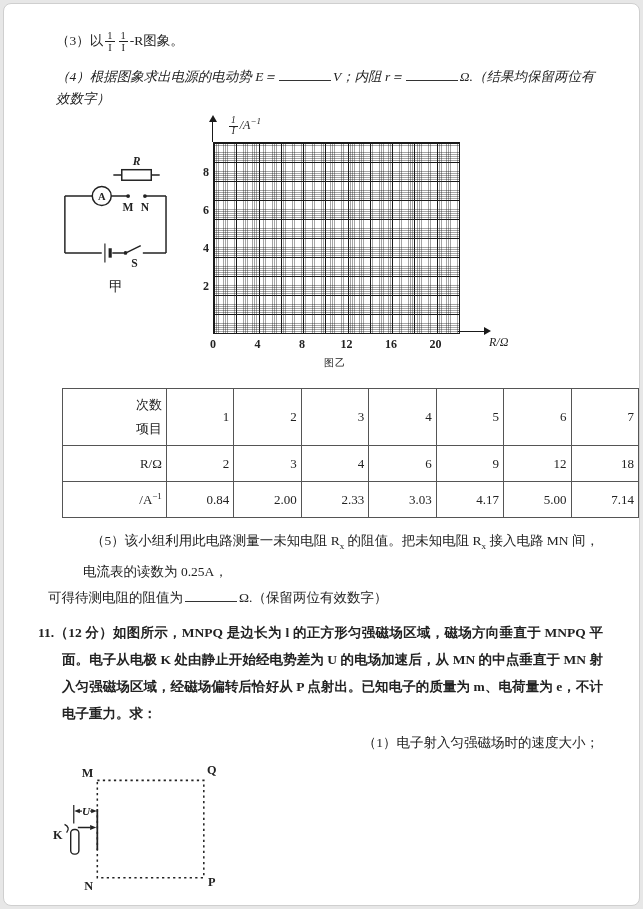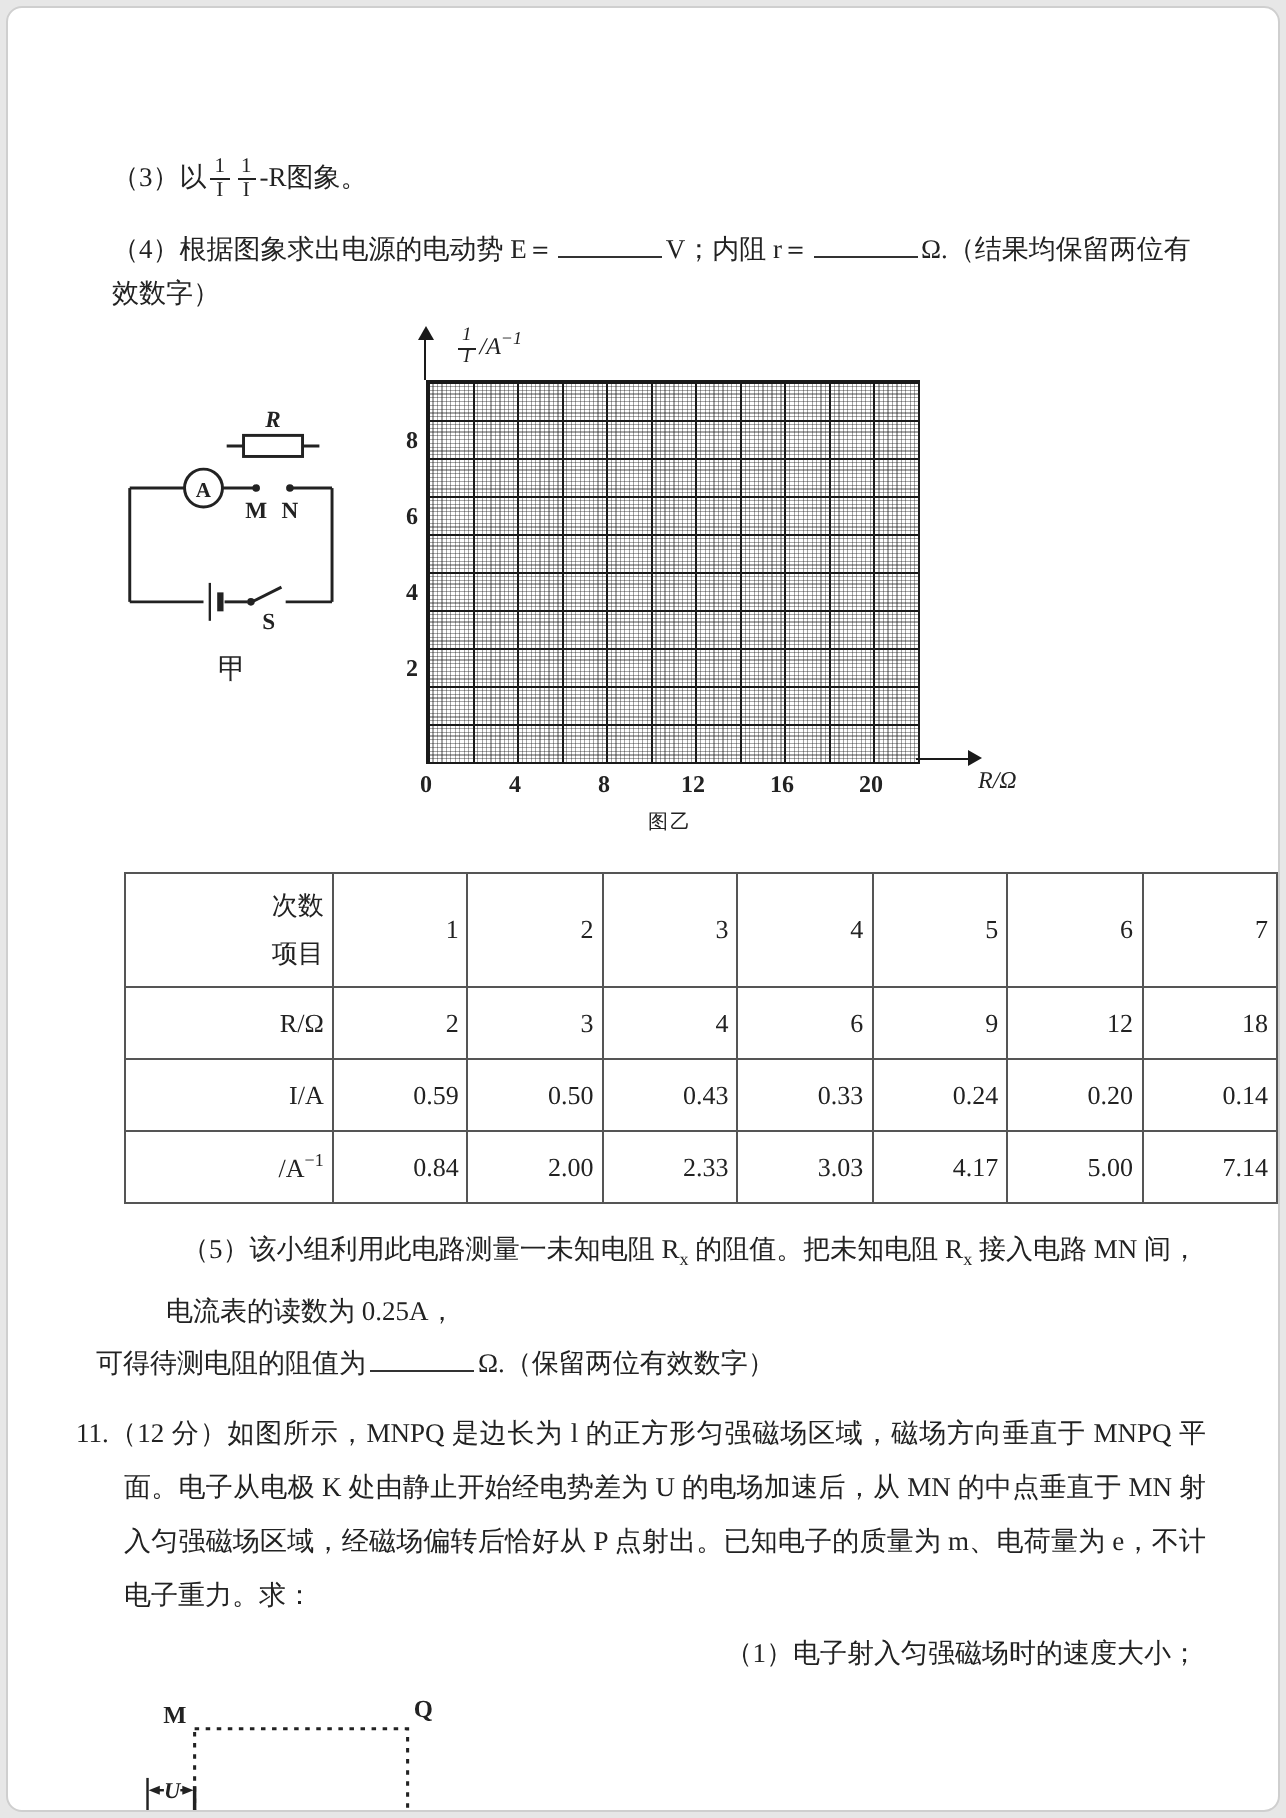--- a/index.html
+++ b/index.html
@@ -11,22 +11,22 @@
     position:relative;
   }
   .page{
     position:absolute; inset:3px;
     background:#fff;
     border:1px solid #cfcfcf;
     border-radius:8px;
     overflow:hidden;
   }
   .qline{padding-left:52px;padding-right:40px;font-size:13.5px;}
-  .q3{margin-top:68px;line-height:34px;}
-  .q4{margin-top:8px;line-height:22px;}
+  .q3{margin-top:20px;line-height:34px;}
+  .q4{margin-top:8px;line-height:22px;font-style:italic;}
   .frac{
     display:inline-block;vertical-align:middle;text-align:center;
     font-size:10.5px;line-height:1.05;margin:0 2px;
   }
   .frac .den{display:block;border-top:1px solid #222;padding:0 2px;}
   .frac .num{display:block;padding:0 2px;}
   .blank{
     display:inline-block;width:52px;height:12px;
     border-bottom:1px solid #333;margin:0 2px;
   }
@@ -67,21 +67,21 @@
   }
   table.data td{border:1px solid #555;padding:0 4px;}
   table.data .corner{width:96px;height:56px;line-height:24px;}
   table.data td.c{width:59px;}
   table.data tr.r td{height:35px;}
   sup.neg{font-size:9px;}
   sub.rx{font-size:9px;}
   
   .q5{margin:10px 40px 0 44px;font-size:13.5px;line-height:26px;text-align:justify;}
   .q5 .l1{text-indent:8px;margin-left:35px;}
-  .q11{margin:8px 36px 0 58px;font-size:13.5px;line-height:27px;text-align:justify;text-indent:-24px;}
+  .q11{margin:8px 36px 0 58px;font-size:13.5px;line-height:27px;text-align:justify;text-indent:-24px;font-weight:bold;}
   .item{margin:2px 40px 0 56px;font-size:13.5px;line-height:27px;text-align:right;}
   .mnpq-wrap{margin:8px 0 0 44px;}
 </style>
 </head>
 <body>
 
 <div class="page">
 
   <div class="qline q3">
     <span>（3）以</span><span class="frac"><span class="num">1</span><span class="den">I</span></span><span class="frac"><span class="num">1</span><span class="den">I</span></span><span>-R图象。</span>
@@ -175,30 +175,20 @@
       <td>R/Ω</td>
       <td>2</td>
       <td>3</td>
       <td>4</td>
       <td>6</td>
       <td>9</td>
       <td>12</td>
       <td>18</td>
     </tr>
     <tr class="r">
-      <td>I/A</td>
-      <td>0.59</td>
-      <td>0.50</td>
-      <td>0.43</td>
-      <td>0.33</td>
-      <td>0.24</td>
-      <td>0.20</td>
-      <td>0.14</td>
-    </tr>
-    <tr class="r">
       <td><span>/A</span><sup class="neg">−1</sup></td>
       <td>0.84</td>
       <td>2.00</td>
       <td>2.33</td>
       <td>3.03</td>
       <td>4.17</td>
       <td>5.00</td>
       <td>7.14</td>
     </tr>
   </tbody>

